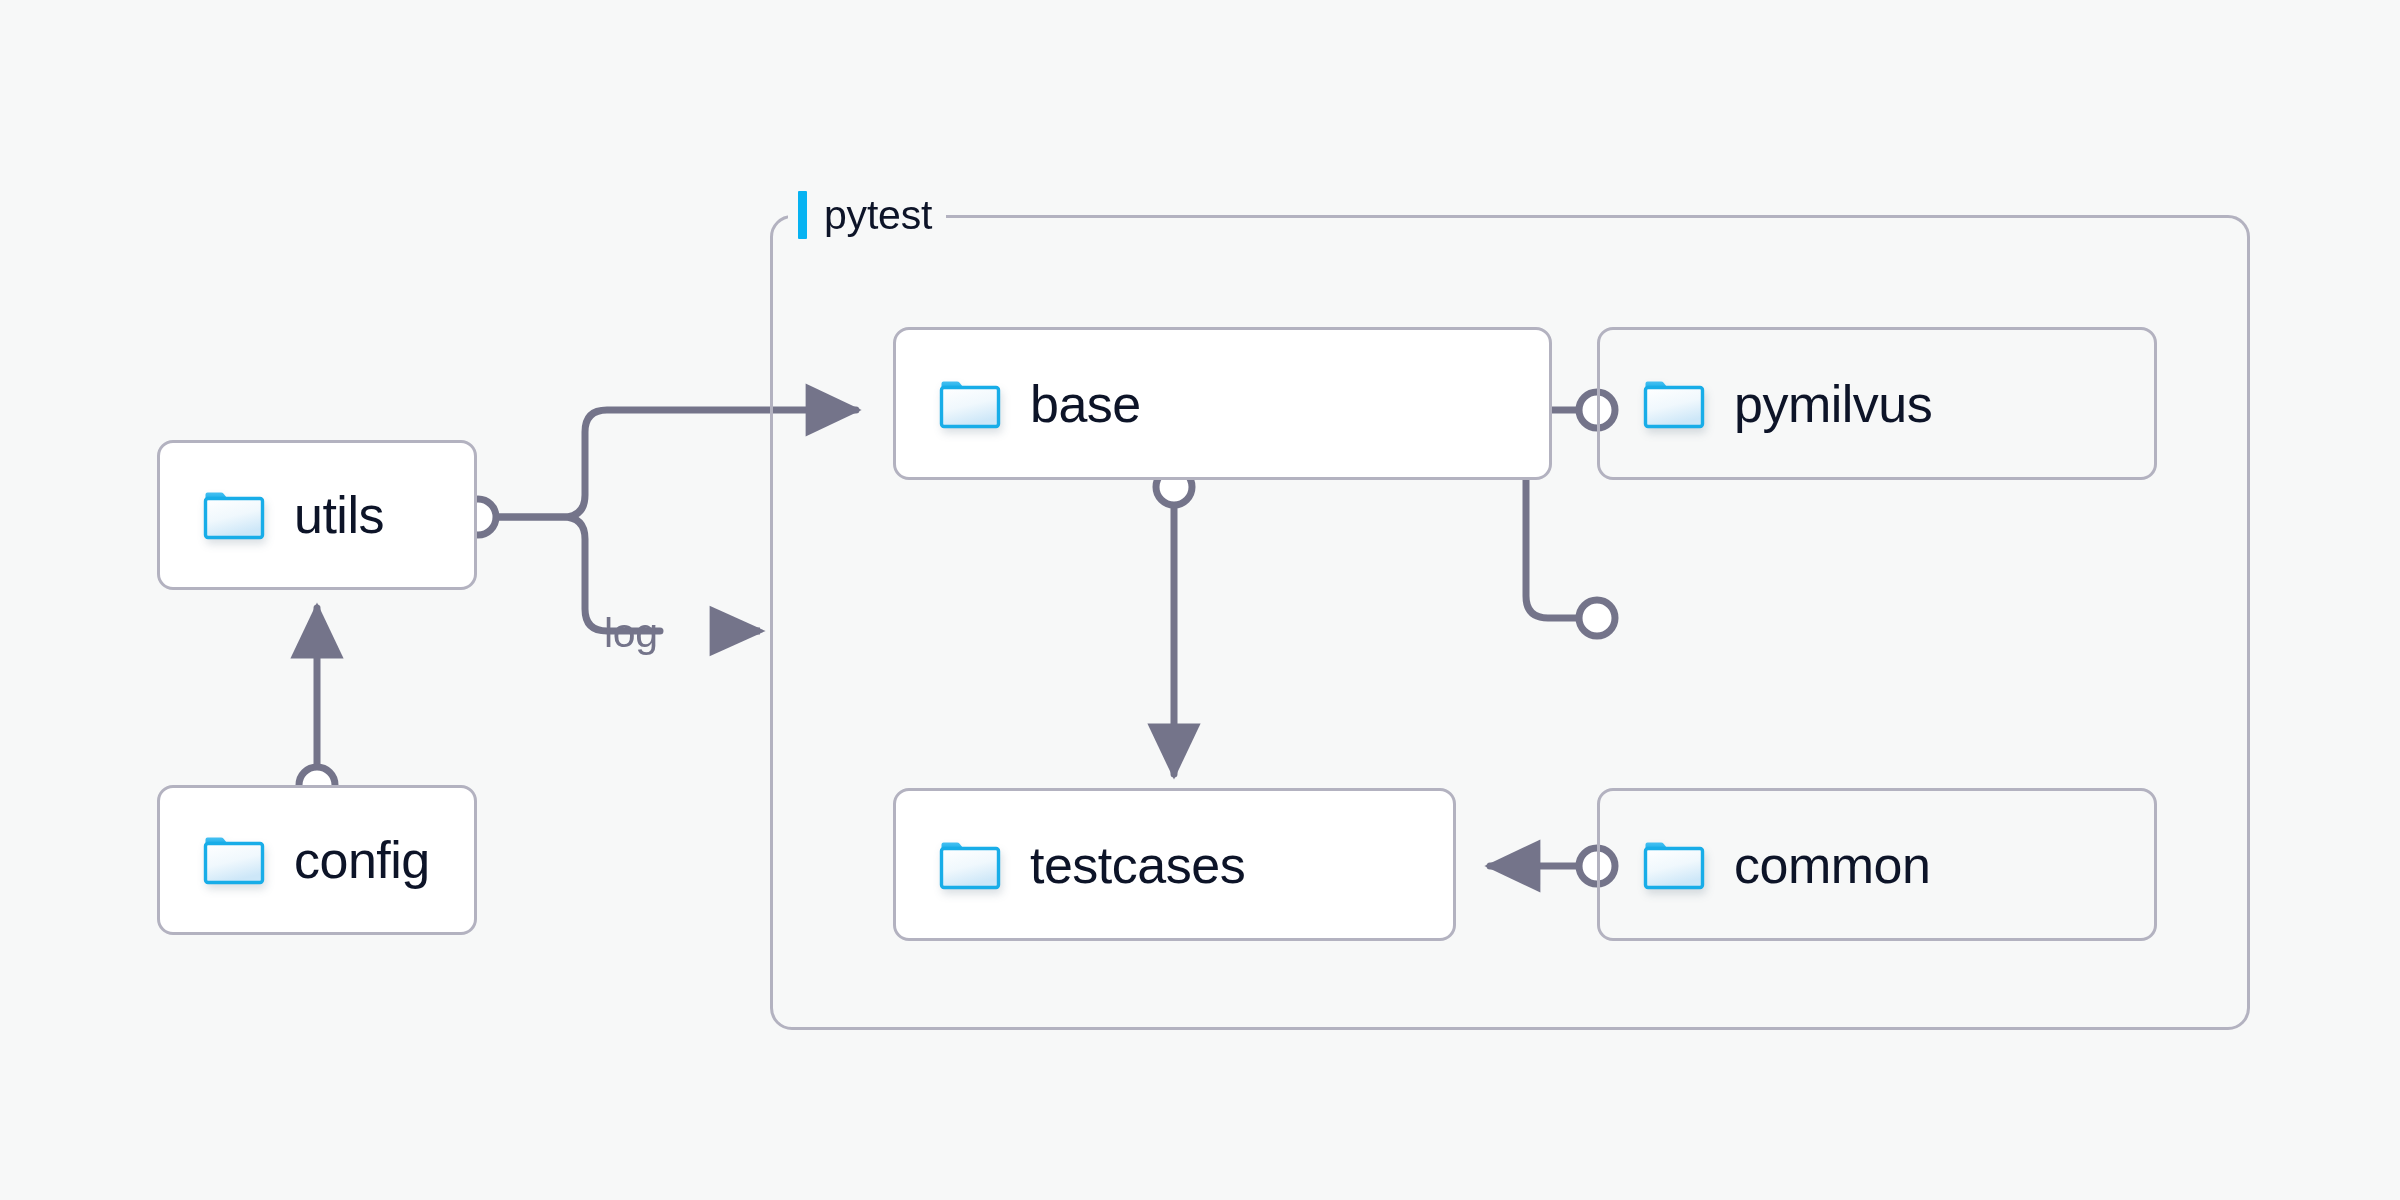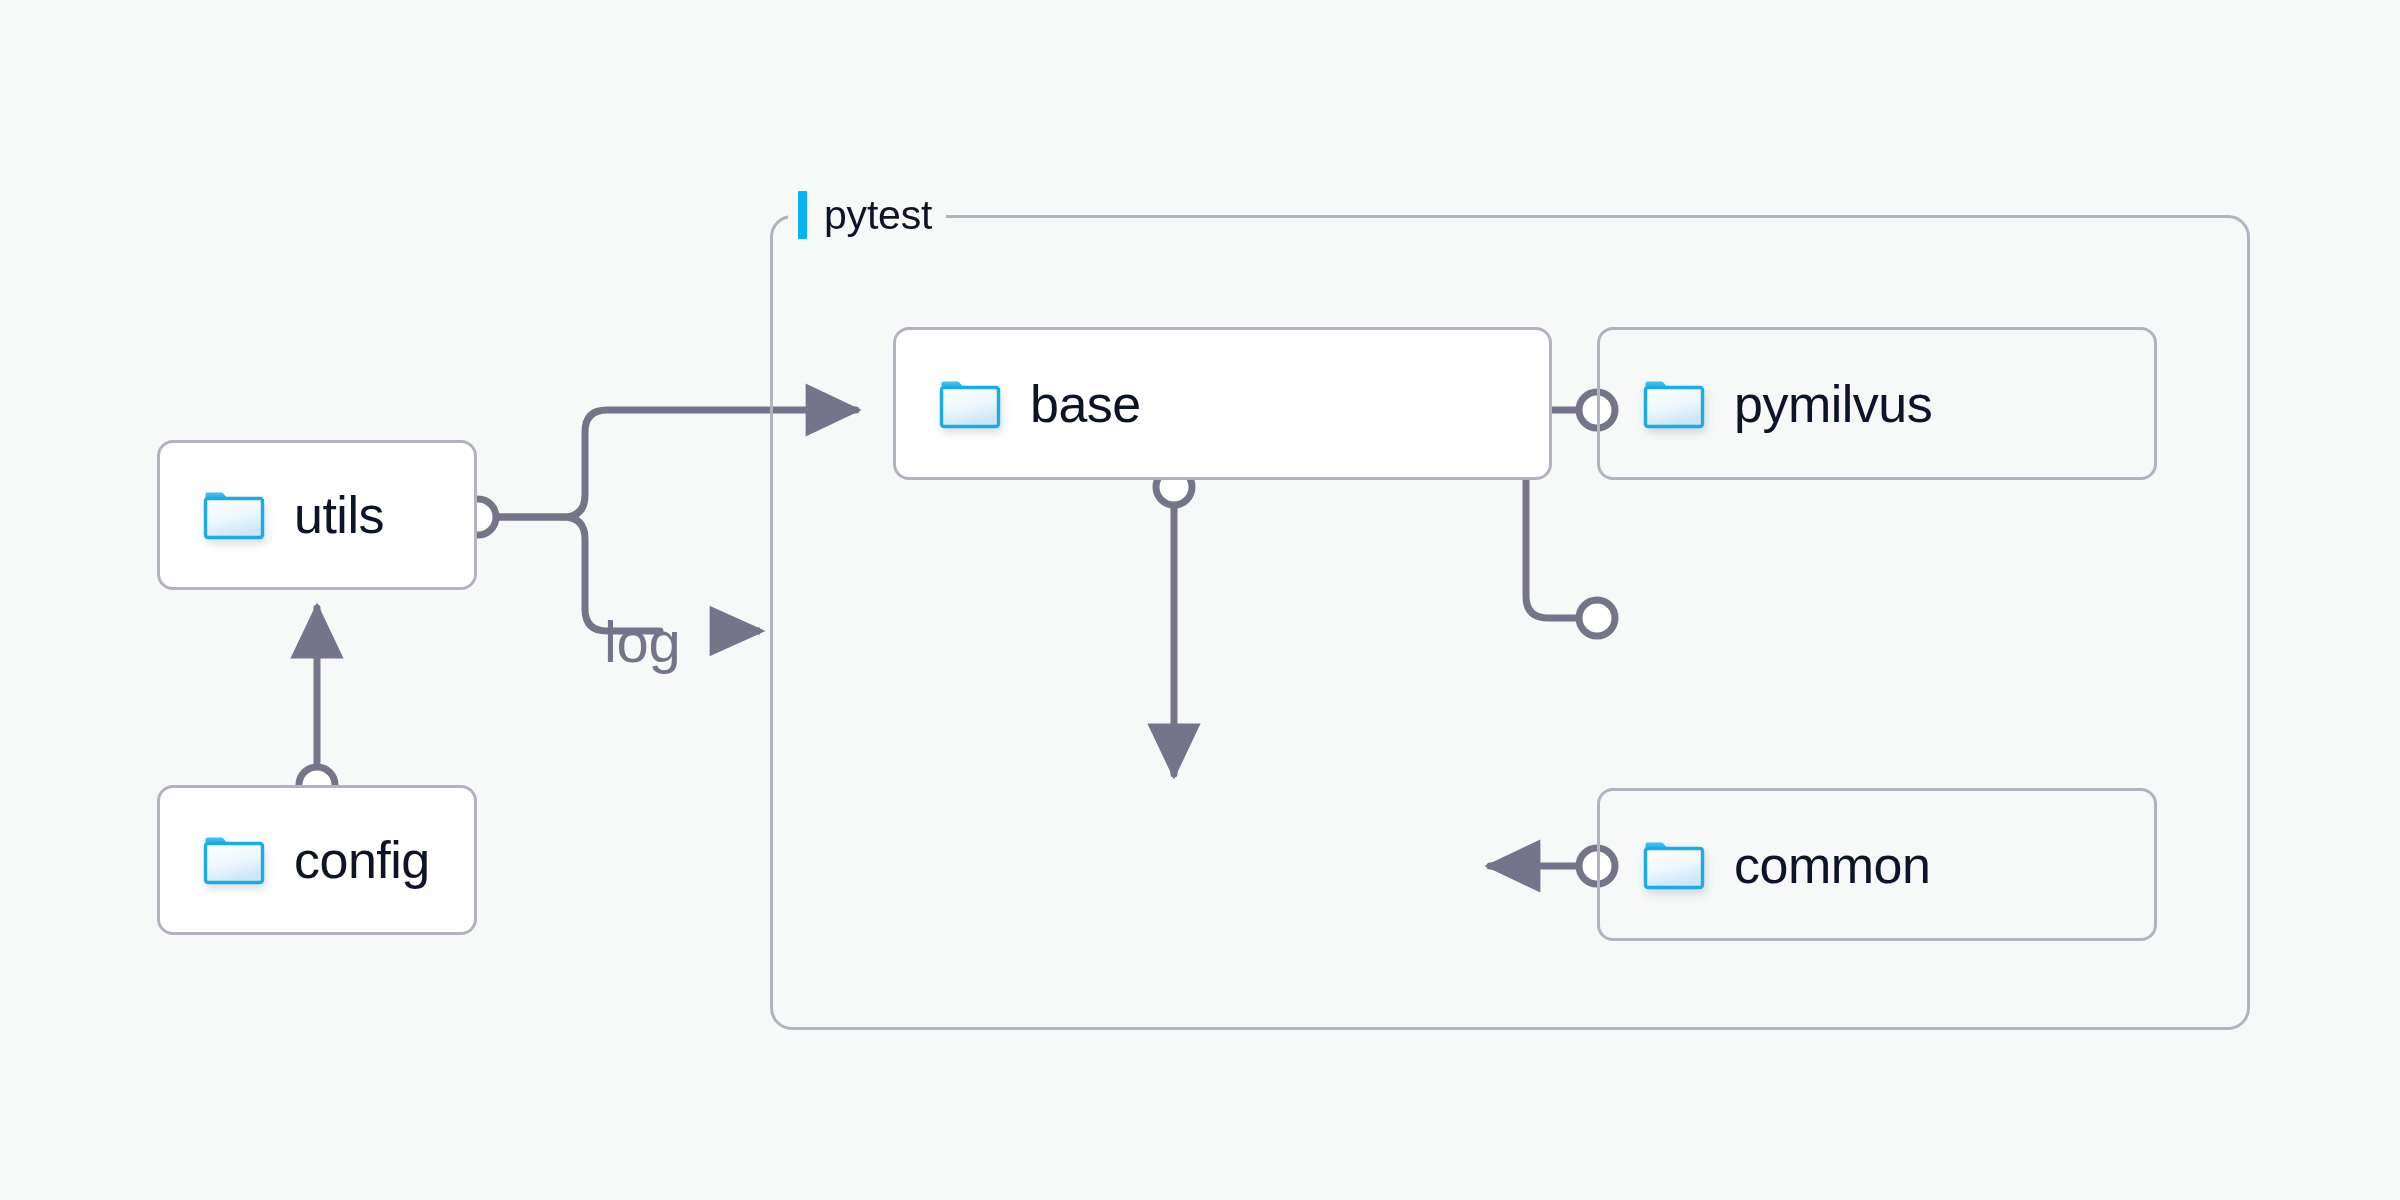--- a/index.html
+++ b/index.html
@@ -78,21 +78,21 @@
   .folder-ico {
     flex: none;
     width: 64px;
     height: 52px;
     position: relative;
     filter: drop-shadow(2px 5px 4px rgba(30,60,90,0.16));
   }
   
   .edge-label {
     position: absolute;
-    font-size: 58px;
+    font-size: 41px;
     color: #74748a;
     letter-spacing: -0.3px;
     white-space: nowrap;
     line-height: 1;
   }
 </style>
 </head>
 <body>
 
 <div id="canvas" style="width: 2400px; height: 1200px; background: rgb(247, 248, 248); padding-left: 24px;">
@@ -176,20 +176,29 @@
   <div class="node solid" id="node-base" style="left: 893px; top: 327px; width: 659px; height: 153px; border-color: rgb(179, 178, 192); background: rgb(255, 255, 255);">
     <span class="folder-ico">
       <svg viewBox="0 0 64 52" width="64" height="52">
         <path d="M3.5 11 L3.5 5.5 Q3.5 3.5 5.5 3.5 L19 3.5 Q20.6 3.5 21.6 4.8 L25 9 L60.5 9 Q60.5 9 60.5 11 Z" fill="url(#folderTab)"></path>
         <rect x="3.5" y="9.5" width="57" height="39" rx="2.5" fill="url(#folderFill)" stroke="#18ade8" stroke-width="3.4"></rect>
       </svg>
     </span>
     <span class="node-label">base</span>
   </div>
 
+  <div class="node solid" id="node-testcases" style="left: 893px; top: 788px; width: 563px; height: 153px; border-color: rgb(179, 178, 192); background: rgb(255, 255, 255);">
+    <span class="folder-ico">
+      <svg viewBox="0 0 64 52" width="64" height="52">
+        <path d="M3.5 11 L3.5 5.5 Q3.5 3.5 5.5 3.5 L19 3.5 Q20.6 3.5 21.6 4.8 L25 9 L60.5 9 Q60.5 9 60.5 11 Z" fill="url(#folderTab)"></path>
+        <rect x="3.5" y="9.5" width="57" height="39" rx="2.5" fill="url(#folderFill)" stroke="#18ade8" stroke-width="3.4"></rect>
+      </svg>
+    </span>
+    <span class="node-label">testcases</span>
+  </div>
 
   <div class="node ghost" id="node-pymilvus" style="left: 1597px; top: 327px; width: 560px; height: 153px; border-color: rgb(179, 178, 192); background: transparent; align-items: center;">
     <span class="folder-ico">
       <svg viewBox="0 0 64 52" width="64" height="52">
         <path d="M3.5 11 L3.5 5.5 Q3.5 3.5 5.5 3.5 L19 3.5 Q20.6 3.5 21.6 4.8 L25 9 L60.5 9 Q60.5 9 60.5 11 Z" fill="url(#folderTab)"></path>
         <rect x="3.5" y="9.5" width="57" height="39" rx="2.5" fill="url(#folderFill)" stroke="#18ade8" stroke-width="3.4"></rect>
       </svg>
     </span>
     <span class="node-label">pymilvus</span>
   </div>

